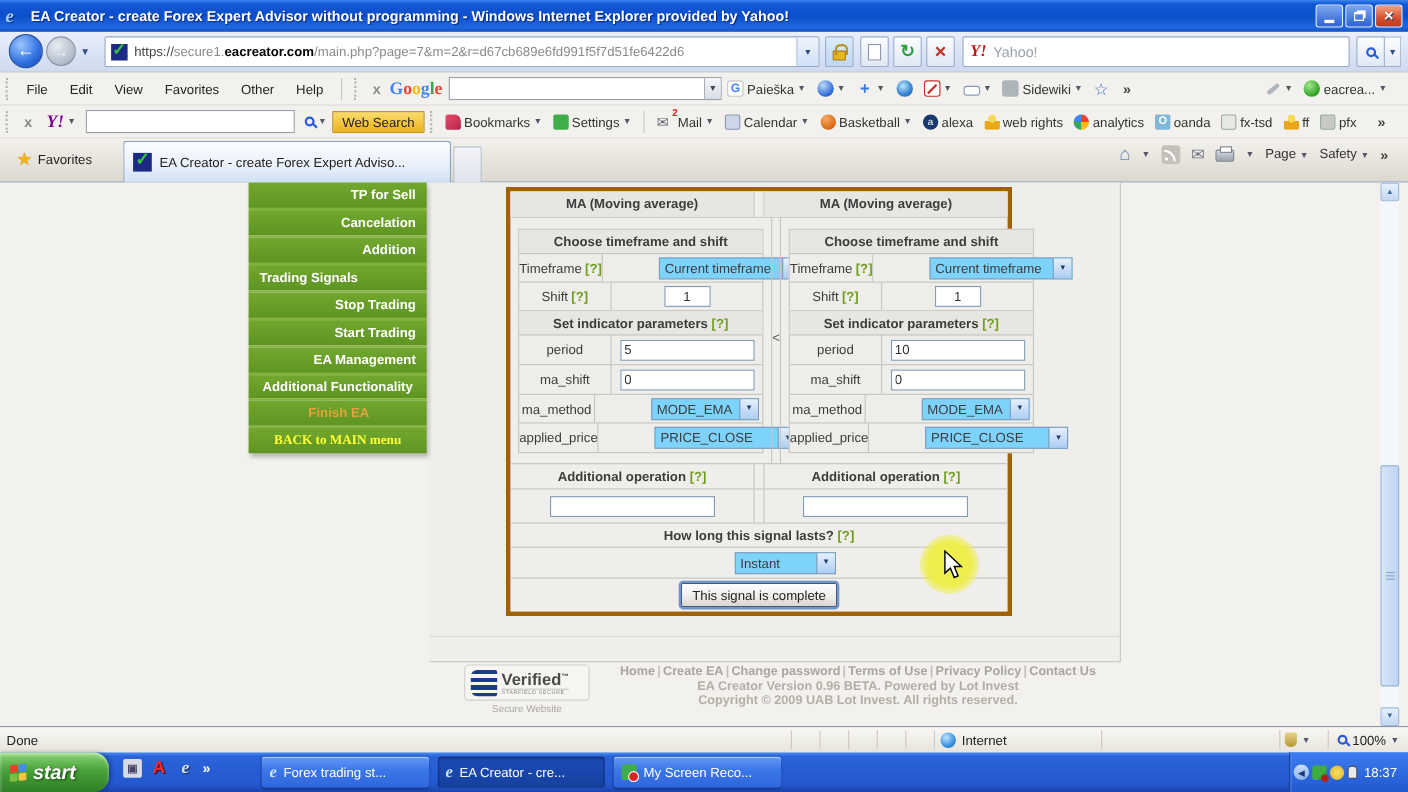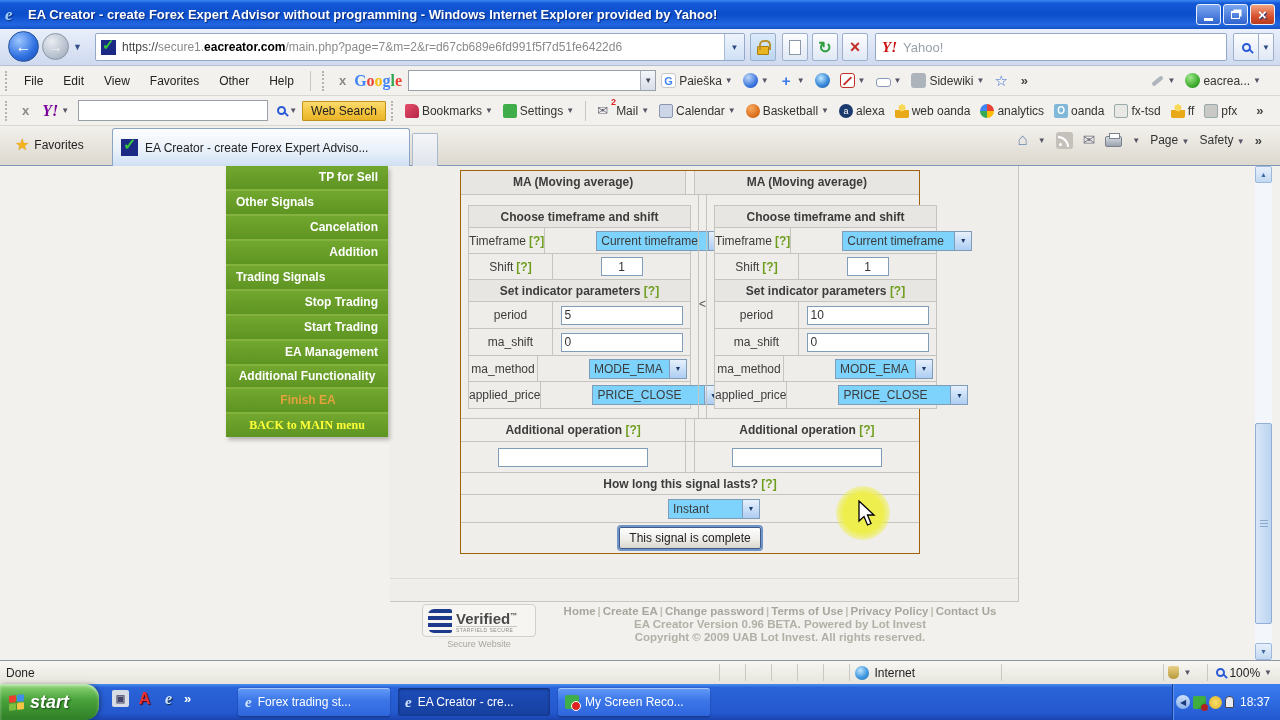--- a/index.html
+++ b/index.html
@@ -150,21 +150,21 @@
   #sidebar { position:absolute; left:226px; top:0; width:162px; box-shadow:2px 3px 4px rgba(0,0,0,0.25); }
   .sb-item { min-height:21px; line-height:21px; padding:1px 10px; font-size:12px; font-weight:bold; color:#fff;
     background:linear-gradient(180deg,#72a72f,#5e9421); border-bottom:2px solid #83b23e; cursor:pointer; }
   .sb-r { text-align:right; } .sb-l { text-align:left; } .sb-c { text-align:center; }
   .sb-2line { line-height:15px; padding-top:3px; padding-bottom:3px; }
   .sb-finish { color:#e2a33c;padding-left:12px; } .sb-back { color:#ffff38;font-family:Liberation Serif, serif; }
   .sb-item:last-child { border-bottom:none; }
 
   
   #form { position:absolute; left:460px; top:4px; width:460px; background:#efeeea;
-    border:1px solid #a16207; font-size:12px; color:#3c3c3c; }
+    border:4px solid #a16207; font-size:12px; color:#3c3c3c; }
   .frow { display:flex; }
   .fcell { width:237px; } .fgap { width:10px; border-left:1px solid #c6c4be; border-right:1px solid #c6c4be; }
   .fh { height:23px; line-height:23px; text-align:center; font-weight:bold; background:#e7e6e2; }
   .fhead { border-bottom:1px solid #c6c4be; } .fhead .fgap { background:#efeeea; }
   .fbody .fcell { padding:10px 7px 9px; }
   .fbody .fgap { display:flex; justify-content:center; align-items:flex-start; color:#555; }
   .fbody .fgap span { margin-top:102px; }
   .subtable { border:1px solid #c6c4be; background:#eeede9; }
   .st-head { height:22px; line-height:22px; text-align:center; font-weight:bold; background:#e7e6e2; border-bottom:1px solid #c6c4be; }
   .st-row { display:flex; align-items:stretch; height:26px; border-bottom:1px solid #c6c4be; }
@@ -397,21 +397,21 @@
         <span class="yic yic-ball"></span>
         <span>Basketball</span>
         <span class="dd">▼</span>
       </span>
     <span class="gt-item">
         <span class="yic yic-alexa">a</span>
         <span>alexa</span>
       </span>
     <span class="gt-item">
         <span class="yic yic-person"></span>
-        <span>web oanda</span>
+        <span>web rights</span>
       </span>
     <span class="gt-item">
         <span class="yic yic-analytics"></span>
         <span>analytics</span>
       </span>
     <span class="gt-item">
         <span class="yic yic-oanda">O</span>
         <span>oanda</span>
       </span>
     <span class="gt-item">
@@ -452,21 +452,20 @@
     <span><span>Safety</span> <span class="dd">▼</span></span>
     <span class="overflow" style="padding:0;">»</span>
   </div>
 
   <div class="abs" id="viewport">
     <div id="maincol"></div>
     <div id="hr1"></div>
 
     <div id="sidebar">
       <div class="sb-item sb-r">TP for Sell</div>
-      <div class="sb-item sb-l">Other Signals</div>
       <div class="sb-item sb-r">Cancelation</div>
       <div class="sb-item sb-r">Addition</div>
       <div class="sb-item sb-l">Trading Signals</div>
       <div class="sb-item sb-r">Stop Trading</div>
       <div class="sb-item sb-r">Start Trading</div>
       <div class="sb-item sb-r">EA Management</div>
       <div class="sb-item sb-c sb-2line" style="white-space:normal;">Additional Functionality</div>
       <div class="sb-item sb-c sb-finish">Finish EA</div>
       <div class="sb-item sb-c sb-back">BACK to MAIN menu</div>
     </div>

